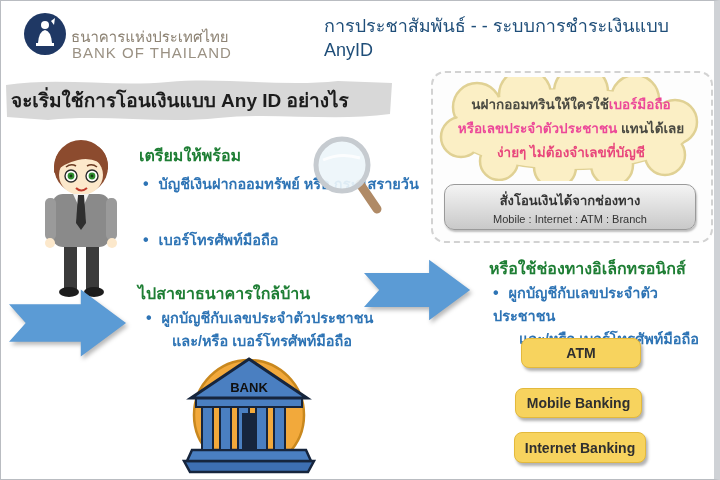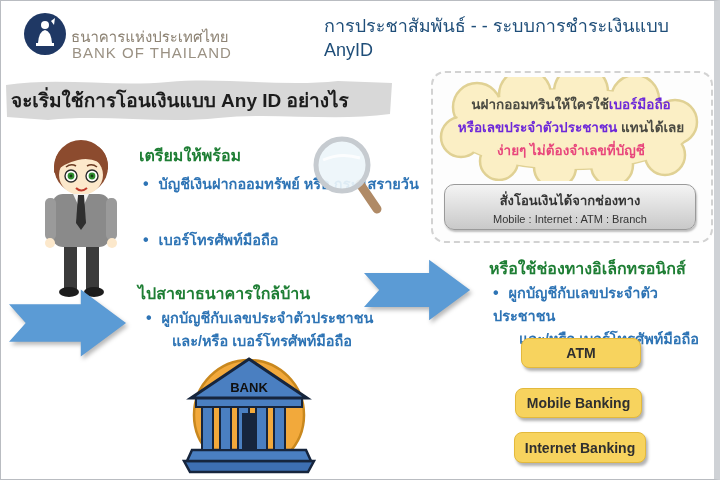--- a/index.html
+++ b/index.html
@@ -22,21 +22,21 @@
   .sec-head{position:absolute;font-size:16px;font-weight:bold;color:#1e7e34;}
   .blue-li{position:absolute;font-size:14.5px;font-weight:bold;color:#2e74b5;}
   .blue-li .bullet::before{content:"•";color:#2e74b5;margin-right:10px;font-size:16px;}
   .indent2{display:block;margin-left:26px;}
   
   .dash-panel{position:absolute;left:430px;top:70px;width:282px;height:172px;
     border:2px dashed #d2d2d2;border-radius:14px;background:#fdfdfd;}
   .cloud-svg{position:absolute;left:436px;top:76px;width:268px;height:104px;}
   .bubble-text{position:absolute;left:440px;top:92px;width:260px;text-align:center;
     font-size:13.5px;font-weight:bold;line-height:23px;}
-  .t-dark{color:#4a4a42;} .t-blue{color:#6d28d9;} .t-pink{color:#e8467c;}
+  .t-dark{color:#4a4a42;} .t-blue{color:#ec4899;font-family:Liberation Mono, monospace;} .t-pink{color:#e8467c;}
   .channel-box{position:absolute;left:443px;top:183px;width:252px;height:46px;
     border:1px solid #9a9a9a;border-radius:10px;
     background:linear-gradient(#f4f4f4,#c9c9c9);
     display:flex;flex-direction:column;align-items:center;justify-content:center;
     box-shadow:1px 2px 2px rgba(0,0,0,.25);}
   .channel-l1{font-size:13px;font-weight:bold;color:#333;}
   .channel-l2{font-size:11px;font-weight:normal;color:#333;margin-top:2px;}
   
   .man-svg{position:absolute;left:26px;top:136px;width:108px;height:164px;}
   .mag-svg{position:absolute;left:306px;top:131px;width:78px;height:88px;}

